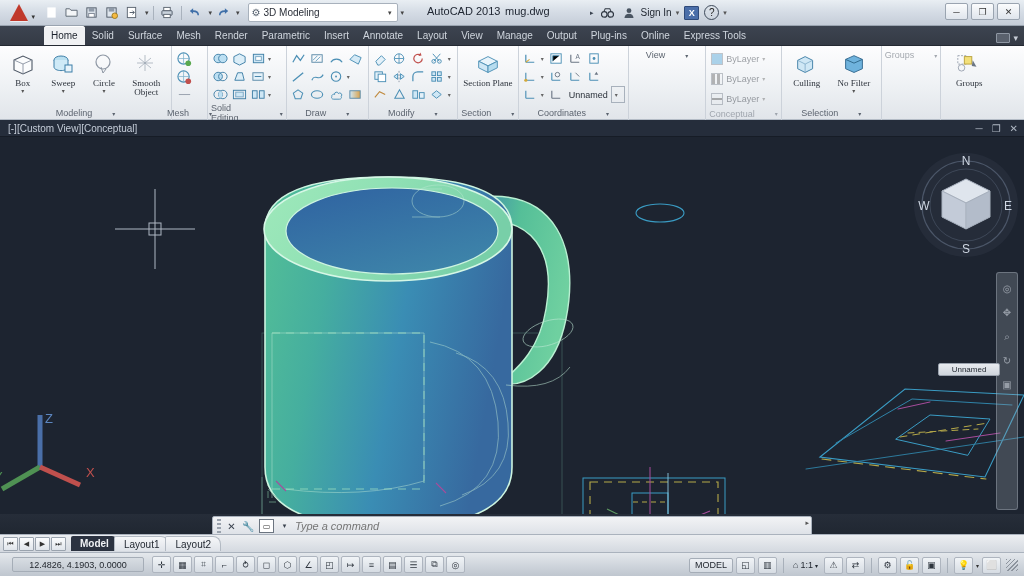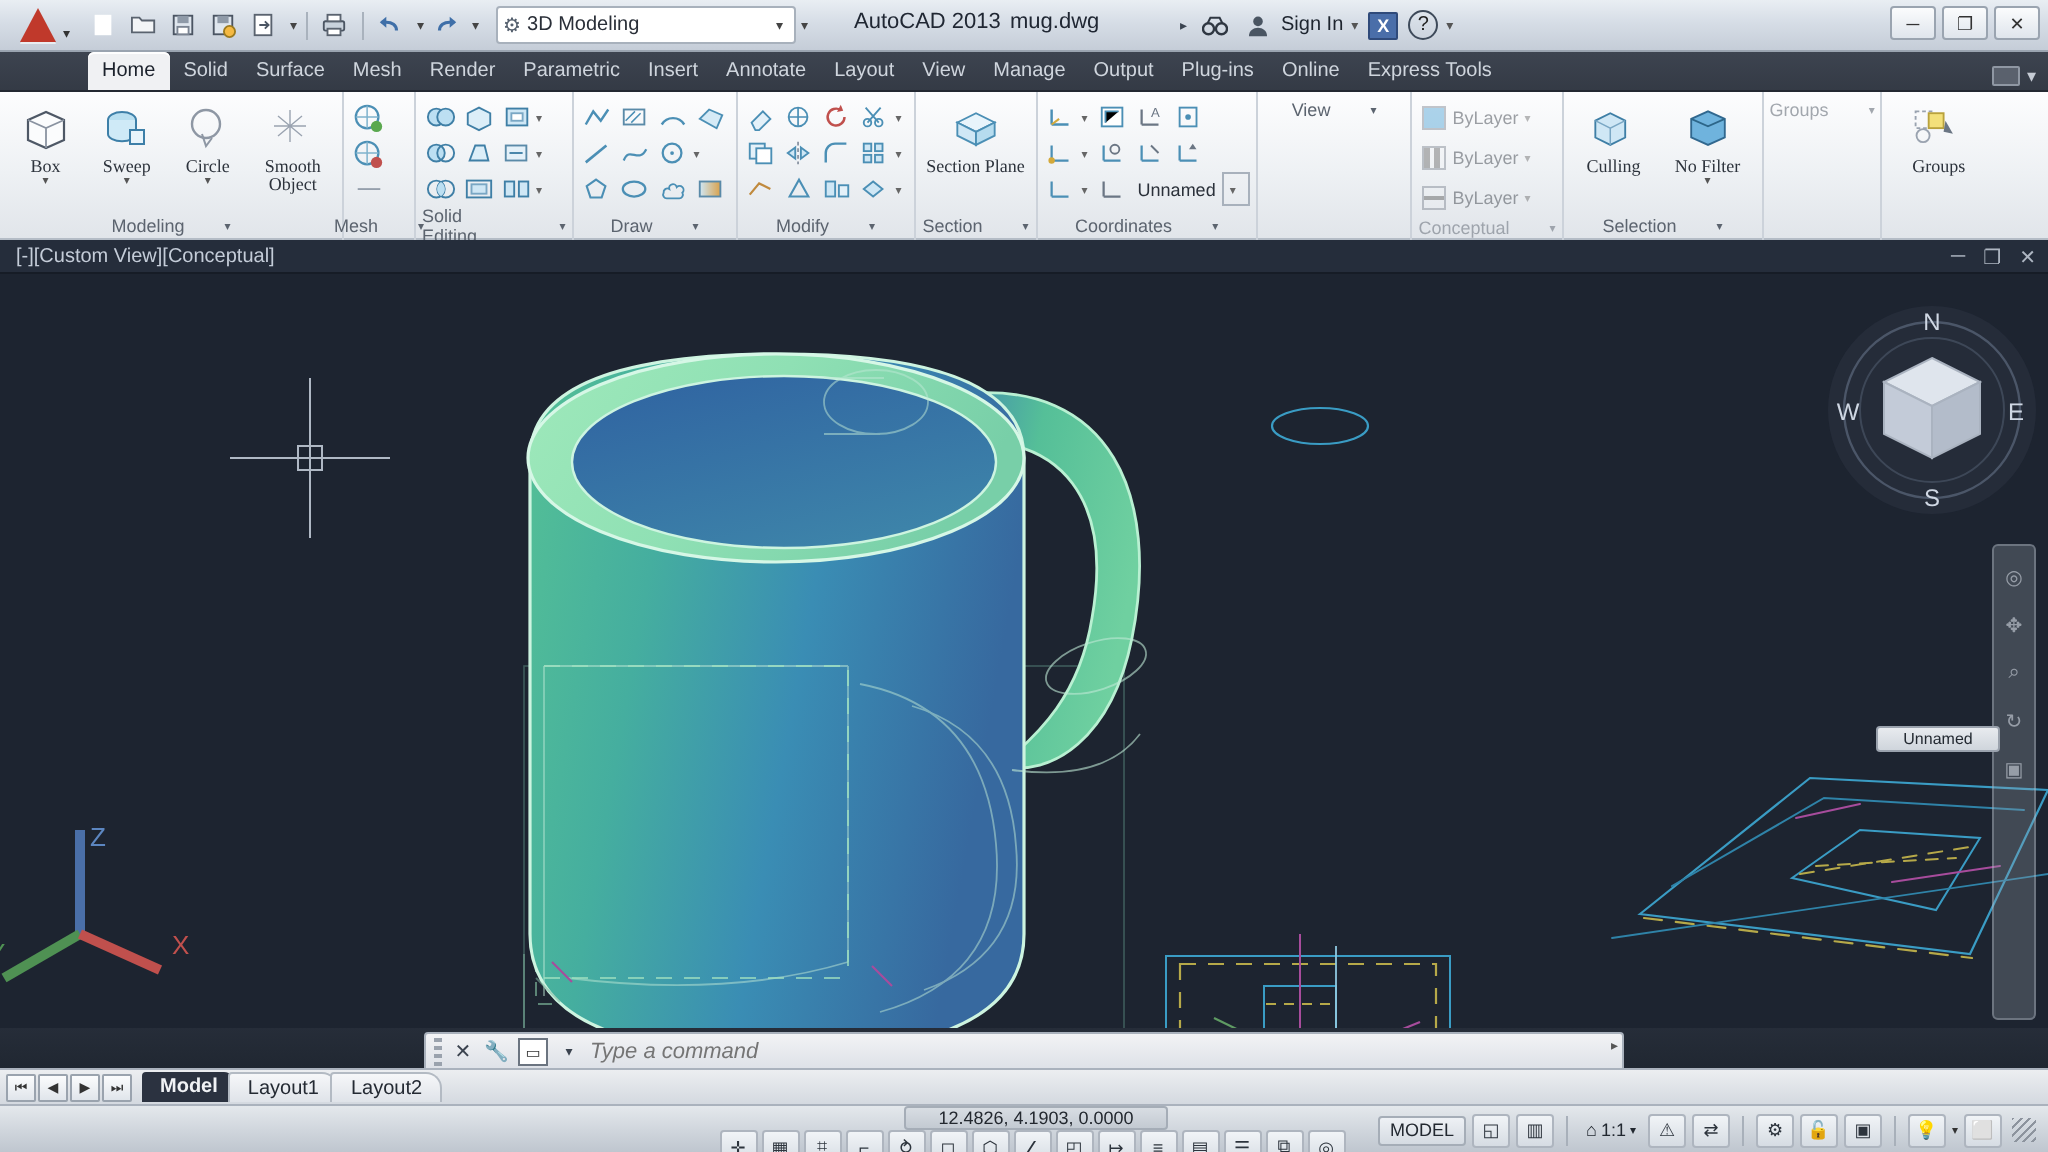--- a/index.html
+++ b/index.html
@@ -198,21 +198,21 @@
     position:relative;
   }
   .ltab.active{background:#2b3240;color:#f0f2f5;border-radius:2px 6px 0 0;font-weight:bold;}
   .ltab.inactive{background:linear-gradient(180deg,#f6f7f9,#dfe3e9);border:1px solid #b3bac3;
     border-bottom:0;border-radius:2px 8px 0 0;margin-left:-4px;}
 
   
   .statusbar{
     position:absolute;left:0;top:552px;width:1024px;height:24px;
     background:linear-gradient(180deg,#e4e8ec 0%,#cfd5dc 55%,#bfc6cf 100%);
-    border-top:1px solid #aab2bd; display:flex;align-items:center;flex-direction:column;
+    border-top:1px solid #aab2bd; display:flex;align-items:center;
   }
   .coords{
     margin-left:12px;width:132px;height:15px;
     background:linear-gradient(180deg,#d8dde3,#c3cad2);
     border:1px solid #a5adb7;border-radius:2px;
     display:flex;align-items:center;justify-content:center;
     font-size:9px;color:#23282f;
   }
   .sb-icons{display:flex;align-items:center;gap:2px;margin-left:8px;}
   .sbi{

